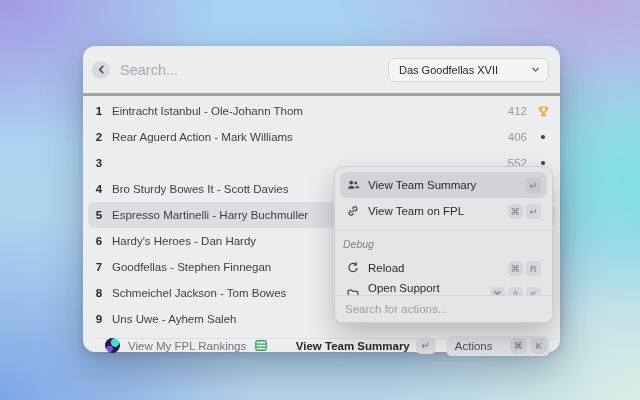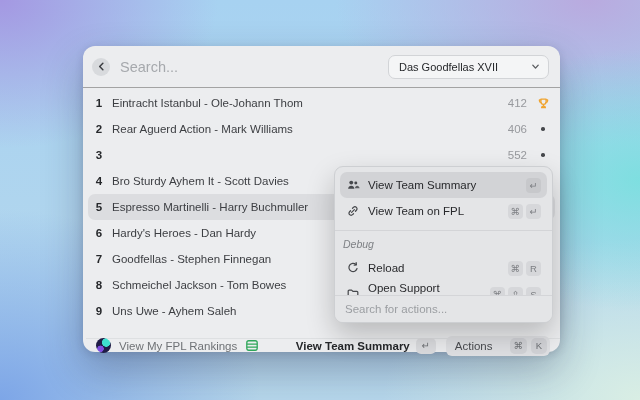--- a/index.html
+++ b/index.html
@@ -14,37 +14,37 @@
       radial-gradient(55% 60% at 0% 0%, rgba(164,152,226,1), rgba(164,152,226,0) 62%),
       radial-gradient(60% 70% at 0% 100%, rgba(122,163,231,.95), rgba(122,163,231,0) 68%),
       linear-gradient(180deg, #a7d2f1, #b7d8ec);
   }
   .window {
     position:absolute; left:83px; top:46px; width:477px; height:306px;
     background:#ecedef; border-radius:12px;
     box-shadow:0 18px 40px rgba(25,28,60,.30), 0 2px 8px rgba(25,28,60,.14);
   }
   
-  .header { height:42px; display:flex; align-items:center; padding:0 11px 0 9px; border-bottom:1px solid #a3a3a3; }
+  .header { height:50px; display:flex; align-items:center; padding:0 11px 0 9px; border-bottom:3px solid #a3a3a3; }
   .back-btn { width:18px; height:18px; border-radius:50%; background:#d8dadd; display:flex; align-items:center; justify-content:center; margin-right:10px; flex:none; cursor:default; }
   .search-input { flex:1; border:none; outline:none; background:transparent; font-family:inherit; font-size:14.5px; color:#26282b; }
   .search-input::placeholder { color:#a6a9ad; }
   .dropdown { width:161px; height:24px; flex:none; border:1px solid #d2d4d7; background:#f4f5f6; border-radius:7px; display:flex; align-items:center; padding:0 8px 0 10px; }
   .dropdown-label { flex:1; font-size:11px; color:#26282b; white-space:nowrap; }
   
   .list { padding-top:2px; }
   .row { height:26px; display:flex; align-items:center; margin:0 5px; padding:0 5px 0 4px; border-radius:7px; font-size:11.5px; }
   .row.selected { background:#dcdde0; }
   .rank { width:14px; text-align:center; font-weight:700; color:#26282b; margin-right:6px; flex:none; }
   .row-name { color:#3c3e42; white-space:nowrap; }
   .score { margin-left:auto; color:#97999d;text-align:right; }
   .accessory { width:14px; margin-left:9px; display:flex; align-items:center; justify-content:center; flex:none; }
   .dot { width:3.5px; height:3.5px; border-radius:50%; background:#46484c; display:block; }
   
-  .footer { position:absolute; left:3px; right:0; bottom:0; height:14px; border-top:1px solid #dee0e2; display:flex; align-items:center; padding:0 10px; gap:8px; }
+  .footer { position:absolute; left:12px; right:0; bottom:0; height:14px; border-top:1px solid #dee0e2; display:flex; align-items:center; padding:0 10px; gap:8px; }
   .fpl-icon { width:15px; height:15px; border-radius:50%; flex:none;
     background: radial-gradient(circle at 68% 30%, #3fe0cf 0 4px, transparent 4.5px),
                 radial-gradient(circle at 30% 72%, #7f4fe0 0 3px, transparent 3.5px),
                 #201d47; }
   .footer-cmd { color:#6f7276; font-size:11.5px; }
   .footer-right { margin-left:auto; display:flex; align-items:center; gap:6px; }
   .primary-label { font-weight:700; font-size:11.5px; color:#26282b; }
   .key { background:#dbdcdf; border-radius:5px; height:16px; min-width:20px; padding:0 4px; display:flex; align-items:center; justify-content:center; font-size:10px; color:#6f7276; }
   .actions-pill { background:#dfe0e3; border-radius:6px; height:20px; display:flex; align-items:center; gap:4px; padding:0 3px 0 9px; margin-left:4px; }
   .actions-label { font-size:11.5px; color:#4a4c50; margin-right:13px; }
@@ -117,21 +117,21 @@
       </div>
       <div class="row">
         <span class="rank">3</span>
         <span class="score">552</span>
         <span class="accessory">
           <i class="dot"></i>
         </span>
       </div>
       <div class="row">
         <span class="rank">4</span>
-        <span class="row-name">Bro Sturdy Ayhem It - Scott Davies</span>
+        <span class="row-name">Bro Sturdy Bowes It - Scott Davies</span>
         <span class="score"></span>
         <span class="accessory"></span>
       </div>
       <div class="row selected">
         <span class="rank">5</span>
         <span class="row-name">Espresso Martinelli - Harry Buchmuller</span>
         <span class="score"></span>
         <span class="accessory"></span>
       </div>
       <div class="row">

